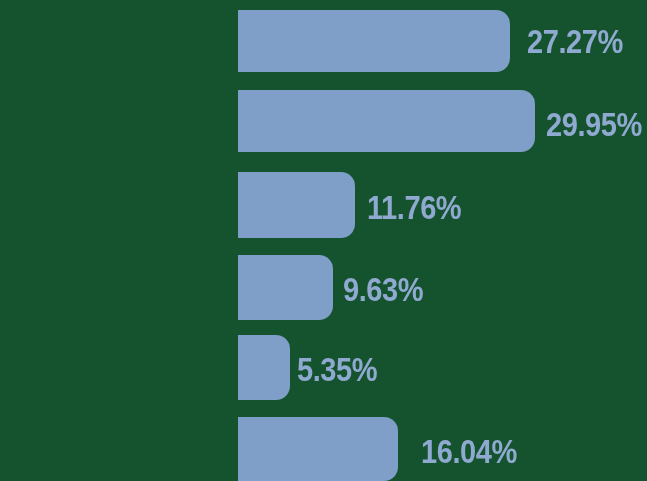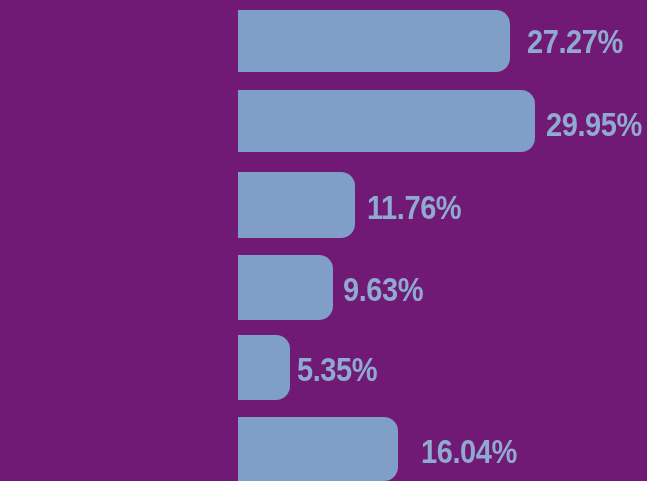--- a/index.html
+++ b/index.html
@@ -46,21 +46,21 @@
     letter-spacing: -0.5px;
     transform: scaleX(0.88);
     transform-origin: left center;
     white-space: nowrap;
     -webkit-font-smoothing: none;
   }
 </style>
 </head>
 <body>
 
-<div id="chart-root" style="background: #701a75;">
+<div id="chart-root" style="background: #14532d;">
 
   <div class="bar-row">
     <div class="bar" style="left: 238px; top: 10px; width: 272px; height: 62px; background: rgb(127, 158, 200); border-top-right-radius: 14px; border-bottom-right-radius: 14px;"></div>
     <span class="bar-label" style="left: 527px; top: 25px; color: rgb(143, 169, 208);">27.27%</span>
   </div>
 
   <div class="bar-row">
     <div class="bar" style="left: 238px; top: 90px; width: 297px; height: 62px; background: rgb(127, 158, 200); border-top-right-radius: 14px; border-bottom-right-radius: 14px;"></div>
     <span class="bar-label" style="left: 546px; top: 108px; color: rgb(143, 169, 208);">29.95%</span>
   </div>

